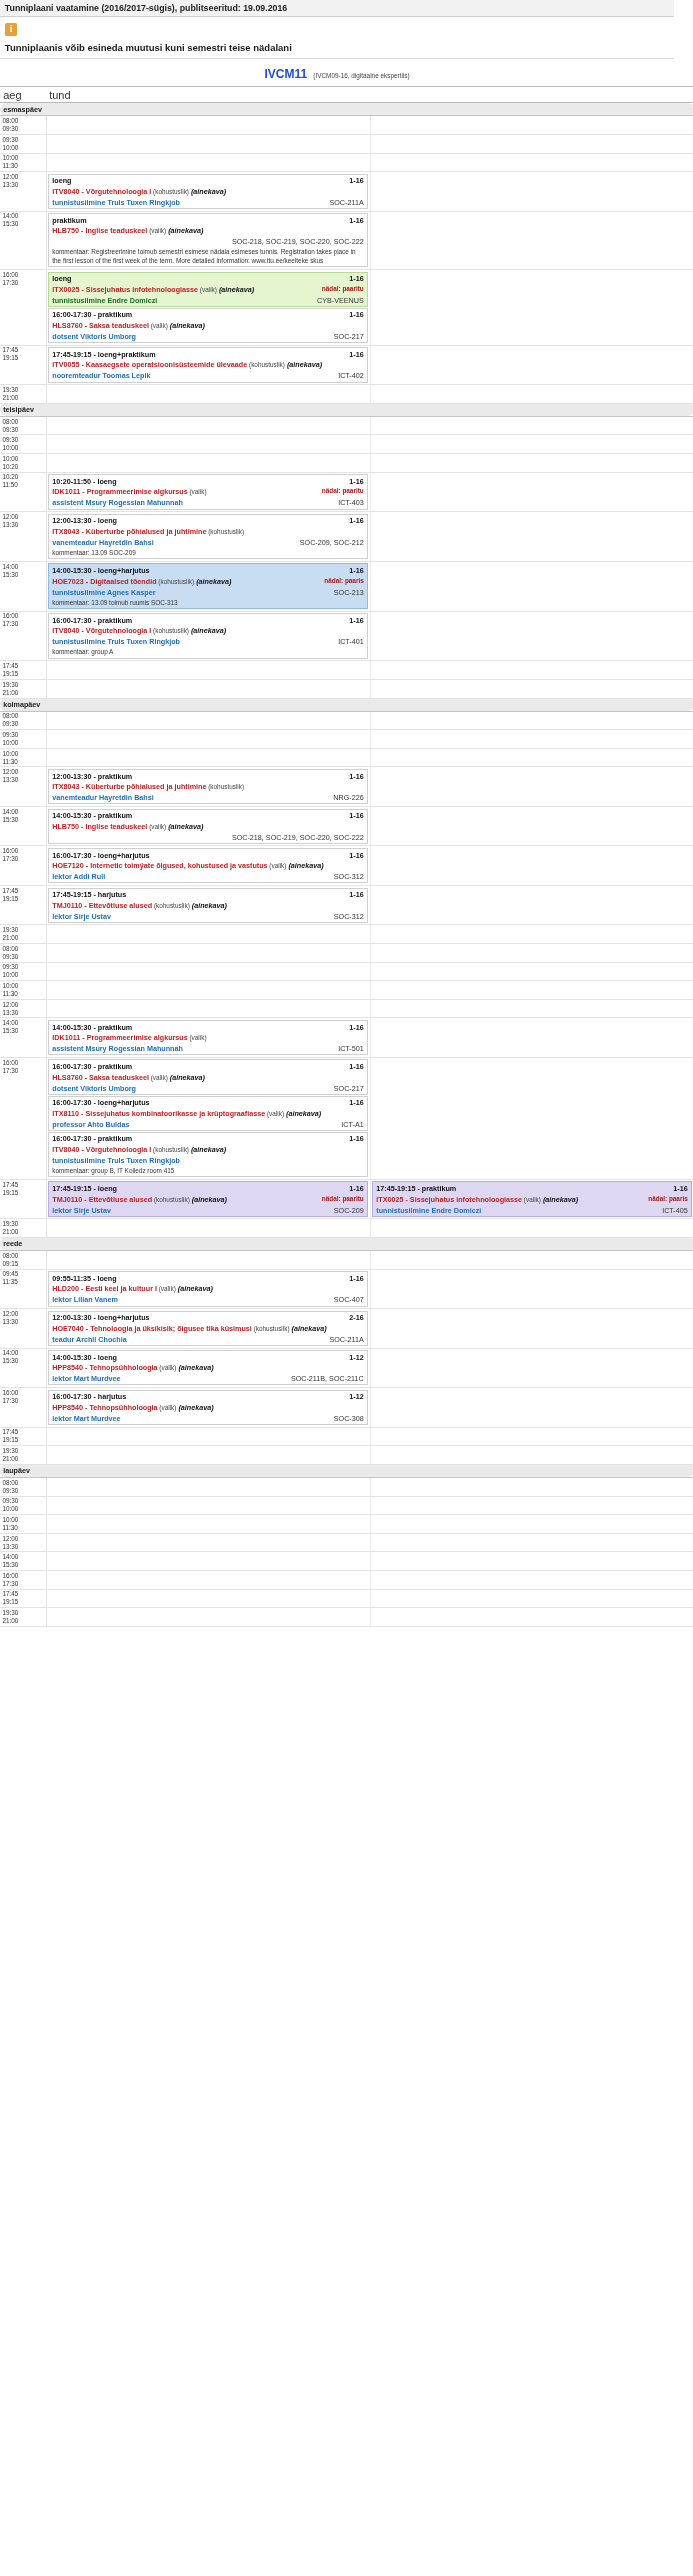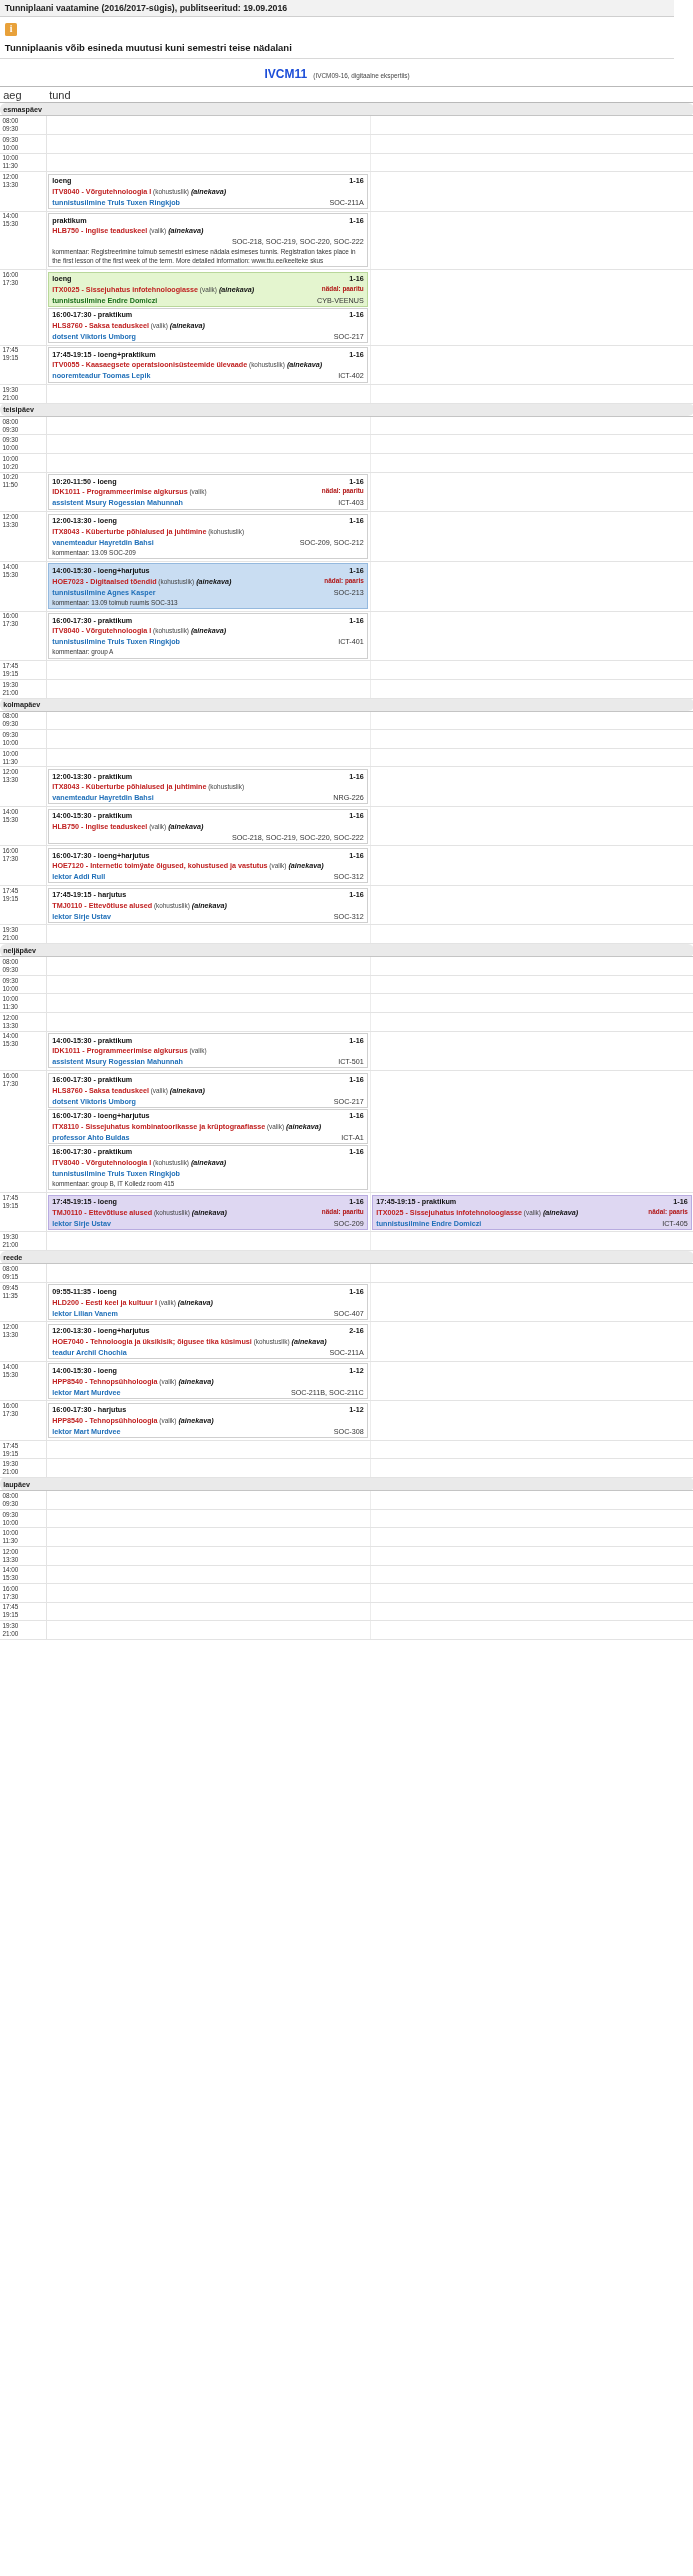--- a/index.html
+++ b/index.html
@@ -564,23 +564,20 @@
         </tr>
         <tr class="slot">
           <td class="time">19:30<br>21:00</td>
           <td class="cell">
             <div class="empty-cell"></div>
           </td>
           <td class="cell">
             <div class="empty-cell"></div>
           </td>
         </tr>
-        <tr class="daybar">
-          <td colspan="3">neljäpäev</td>
-        </tr>
         <tr class="slot">
           <td class="time">08:00<br>09:30</td>
           <td class="cell">
             <div class="empty-cell"></div>
           </td>
           <td class="cell">
             <div class="empty-cell"></div>
           </td>
         </tr>
         <tr class="slot">

